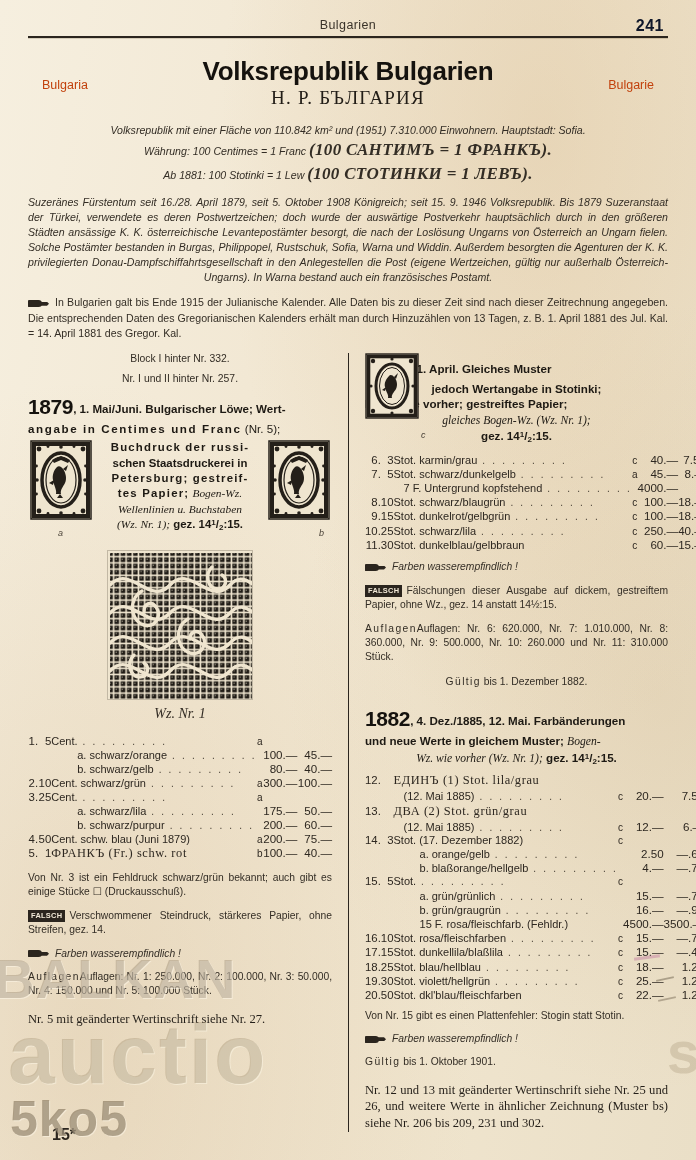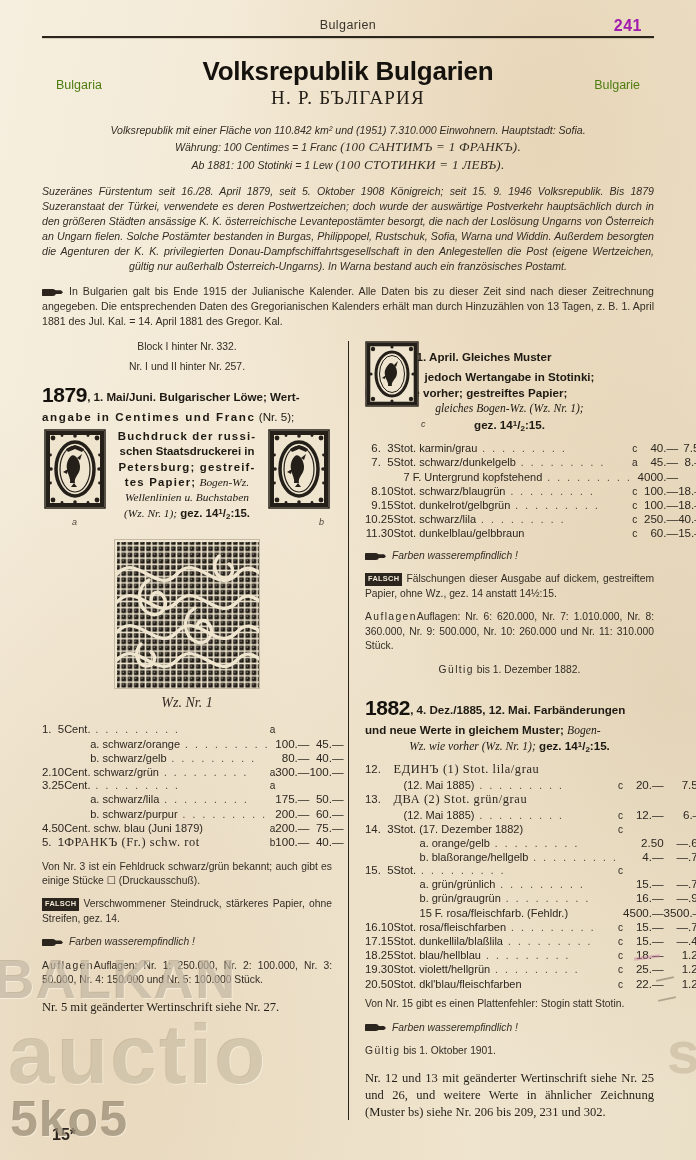--- a/index.html
+++ b/index.html
@@ -15,59 +15,59 @@
   
   .paper-tint {
     position:absolute; inset:0;
     background:
       radial-gradient(ellipse at 78% 12%, rgba(212,178,130,.30), rgba(212,178,130,0) 42%),
       radial-gradient(ellipse at 12% 90%, rgba(206,176,132,.30), rgba(206,176,132,0) 45%),
       radial-gradient(ellipse at 95% 60%, rgba(200,170,125,.22), rgba(200,170,125,0) 40%),
       linear-gradient(100deg, #f6efdf 0%, #f2e8d4 35%, #efe4cd 70%, #eadfc7 100%);
     pointer-events:none;
   }
-  .page { position:absolute; inset:0; padding:0 42px; }
+  .page { position:absolute; inset:0; padding:0 28px; }
 
   
   .runhead {
     position:relative; height:34px;
     display:flex; align-items:flex-end; justify-content:center;
     padding-bottom:2px;
   }
   .runhead .ctr { font-size:12.5px; letter-spacing:.4px; color:#3a332a; }
   .runhead .pno {
-    position:absolute; right:12px; bottom:-1px;
-    font-size:16px; font-weight:700; letter-spacing:.5px; color:#a21caf;margin-left:48px;
+    position:absolute; right:4px; bottom:-1px;
+    font-size:16px; font-weight:700; letter-spacing:.5px; color:#0f172a;margin-left:48px;
   }
   .rule {
     height:2px; background:#2b251e; margin:2px 0 0 0;
     box-shadow:0 1px 0 rgba(80,60,30,.18);
   }
 
   
   .titleblock { position:relative; text-align:center; margin-top:18px; }
   .maintitle {
     font-size:26px; font-weight:800; letter-spacing:-0.2px; color:#15120e;
   }
-  .sidename { position:absolute; top:22px; font-size:12.5px; color:#4d7c0f; }
+  .sidename { position:absolute; top:22px; font-size:12.5px; color:#c2410c; }
   .sidename.l { left:14px; }
   .sidename.r { right:14px; }
   .cyrtitle {
     font-family:"Liberation Serif", serif;
     font-size:19px; letter-spacing:1.2px; margin-top:0; color:#221d17;
   }
 
   
   .intro { margin-top:14px; font-size:10.6px; line-height:1.42; color:#332d25; }
   .intro .c { text-align:center; }
   .intro .just { text-align:justify; text-align-last:center; font-style:italic; }
   .it { font-style:italic; }
   .cyr-it {
     font-family:"Liberation Serif", serif;
-    font-style:italic; font-weight:400; font-size:13px; letter-spacing:.3px;
+    font-style:italic; font-weight:700; font-size:17px; letter-spacing:.3px;
   }
   .intro .para2 { margin-top:9px; }
   .intro .para3 { margin-top:10px; font-style:normal; }
 
   
   .hand {
     display:inline-block; width:22px; height:9px; vertical-align:middle;
     margin-right:5px; position:relative;
   }
   .hand:before {

